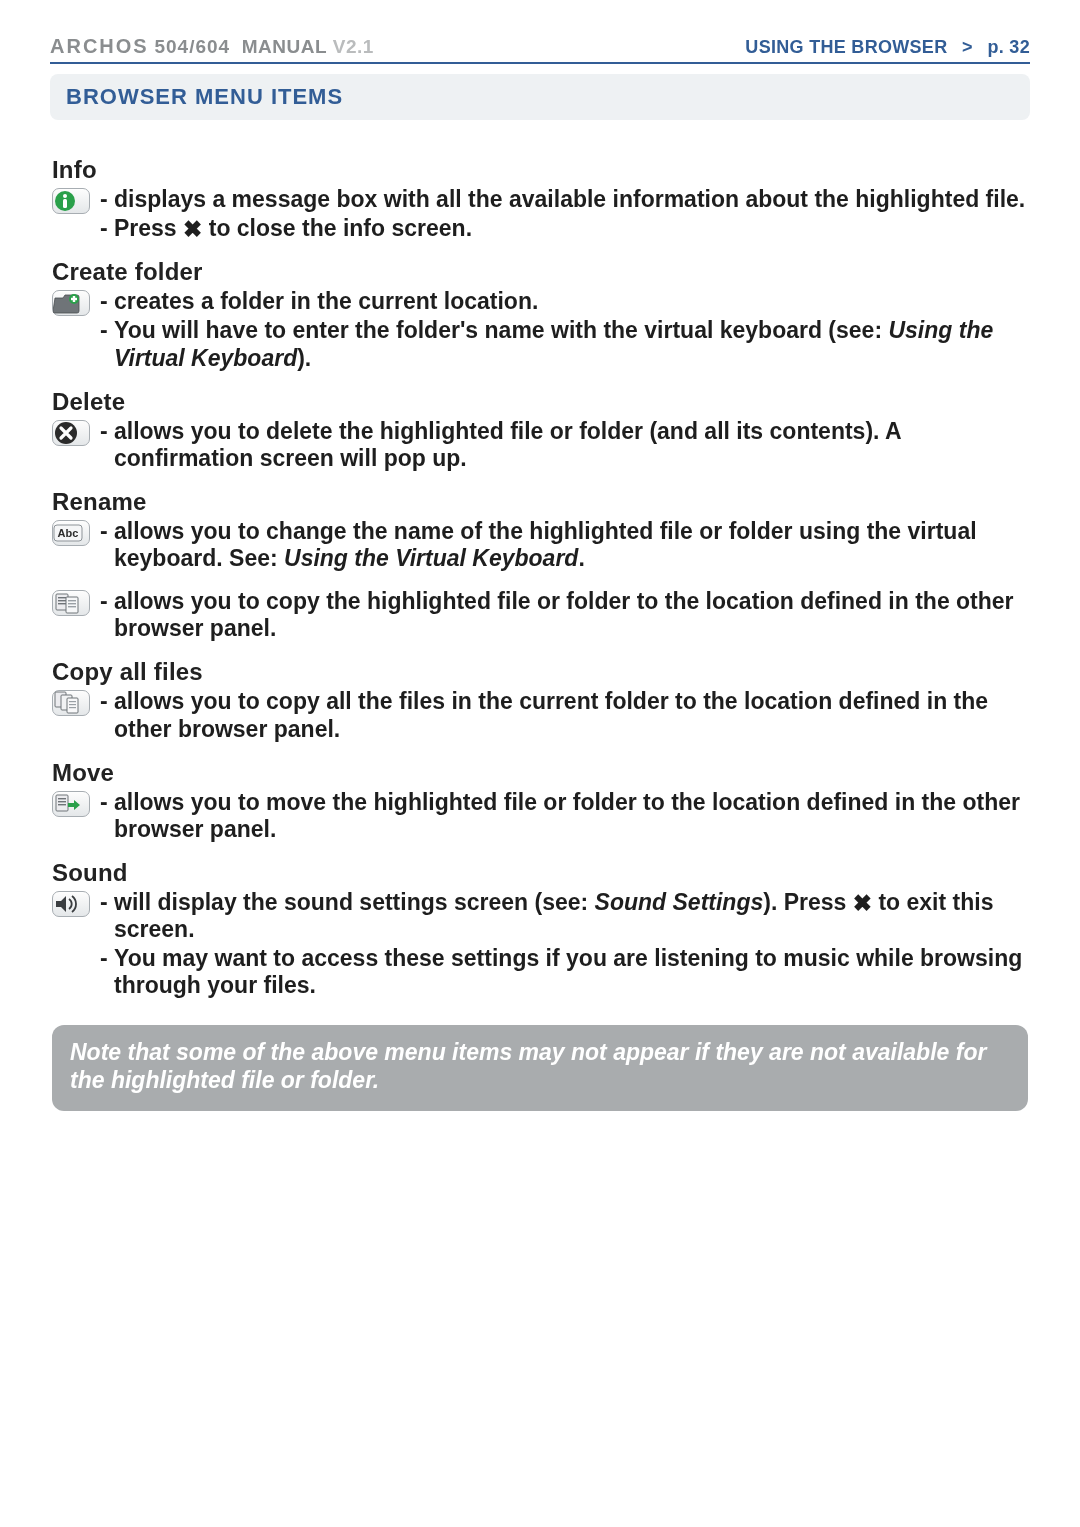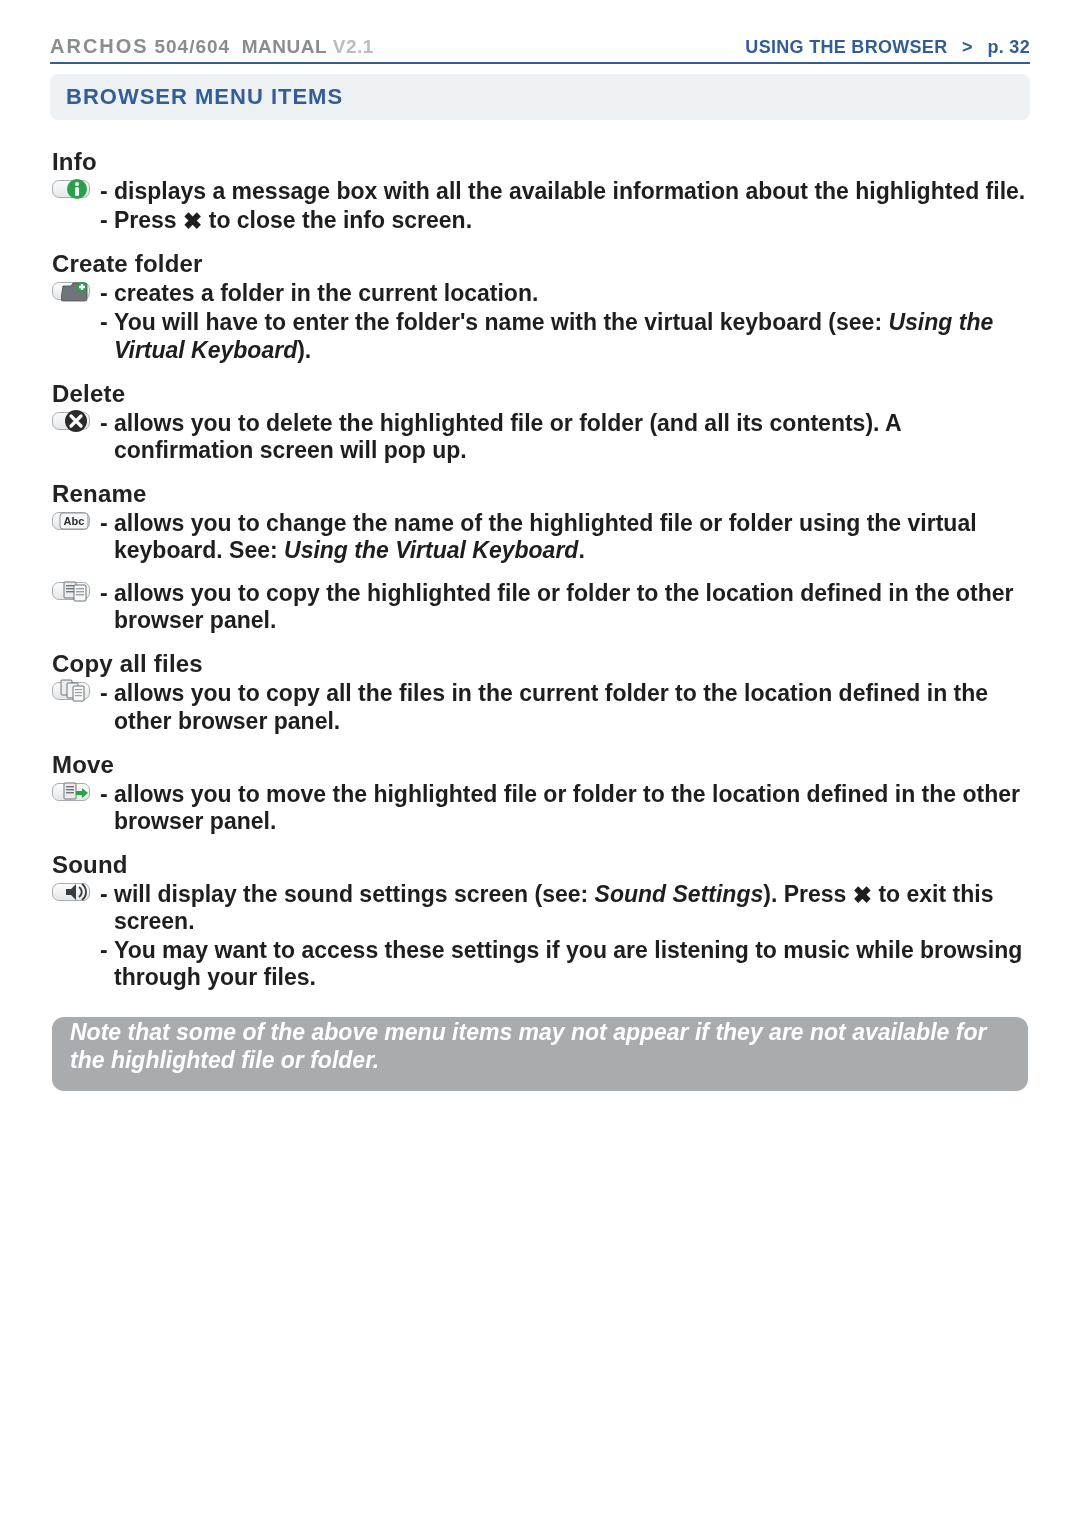--- a/index.html
+++ b/index.html
@@ -60,21 +60,21 @@
     margin-top: 10px;
     background: #eef1f3;
     border-radius: 8px;
     padding: 10px 16px;
     color: #325D96;
     font-weight: bold;
     font-size: 22px;
     letter-spacing: 1px;
   }
   .content {
-    margin-top: 28px;
+    margin-top: 36px;
     padding: 0 2px;
   }
   .item {
     margin-bottom: 14px;
   }
   .item-title {
     font-weight: bold;
     font-size: 24px;
     letter-spacing: 0.2px;
     color: #222;
@@ -90,27 +90,27 @@
     width: 42px;
     flex: 0 0 42px;
     margin-right: 6px;
     display: flex;
     justify-content: flex-start;
     align-items: flex-start;
     padding-top: 2px;
   }
   .icon-box {
     width: 38px;
-    height: 18px;
+    height: 26px;
     border-radius: 7px;
     background: linear-gradient(#fdfdfd,#e4e7e9);
     border: 1px solid #a7adb2;
     display: flex;
     align-items: center;
-    justify-content: flex-end;
+    justify-content: flex-start;
     box-shadow: inset 0 1px 0 rgba(255,255,255,0.6);
   }
   .icon-box svg { display:block; }
   .bullets {
     flex: 1;
     font-size: 23px;
     font-weight: bold;
     font-family: "Arial Narrow", Arial, sans-serif;
     font-stretch: condensed;
     color: #1e1e1e;
@@ -133,21 +133,21 @@
     display: inline-block;
     font-weight: 900;
     font-family: Arial, sans-serif;
     position: relative;
     top: 1px;
   }
   .note-box {
     margin-top: 24px;
     background: #A9ACAE;
     border-radius: 12px;
-    padding: 2px 18px 16px 18px;
+    padding: 14px 18px 16px 18px;
     color: #ffffff;
     font-style: italic;
     font-weight: bold;
     font-size: 23px;
     font-family: "Arial Narrow", Arial, sans-serif;
     font-stretch: condensed;
     line-height: 1.2;
   }
 </style>
 </head>

